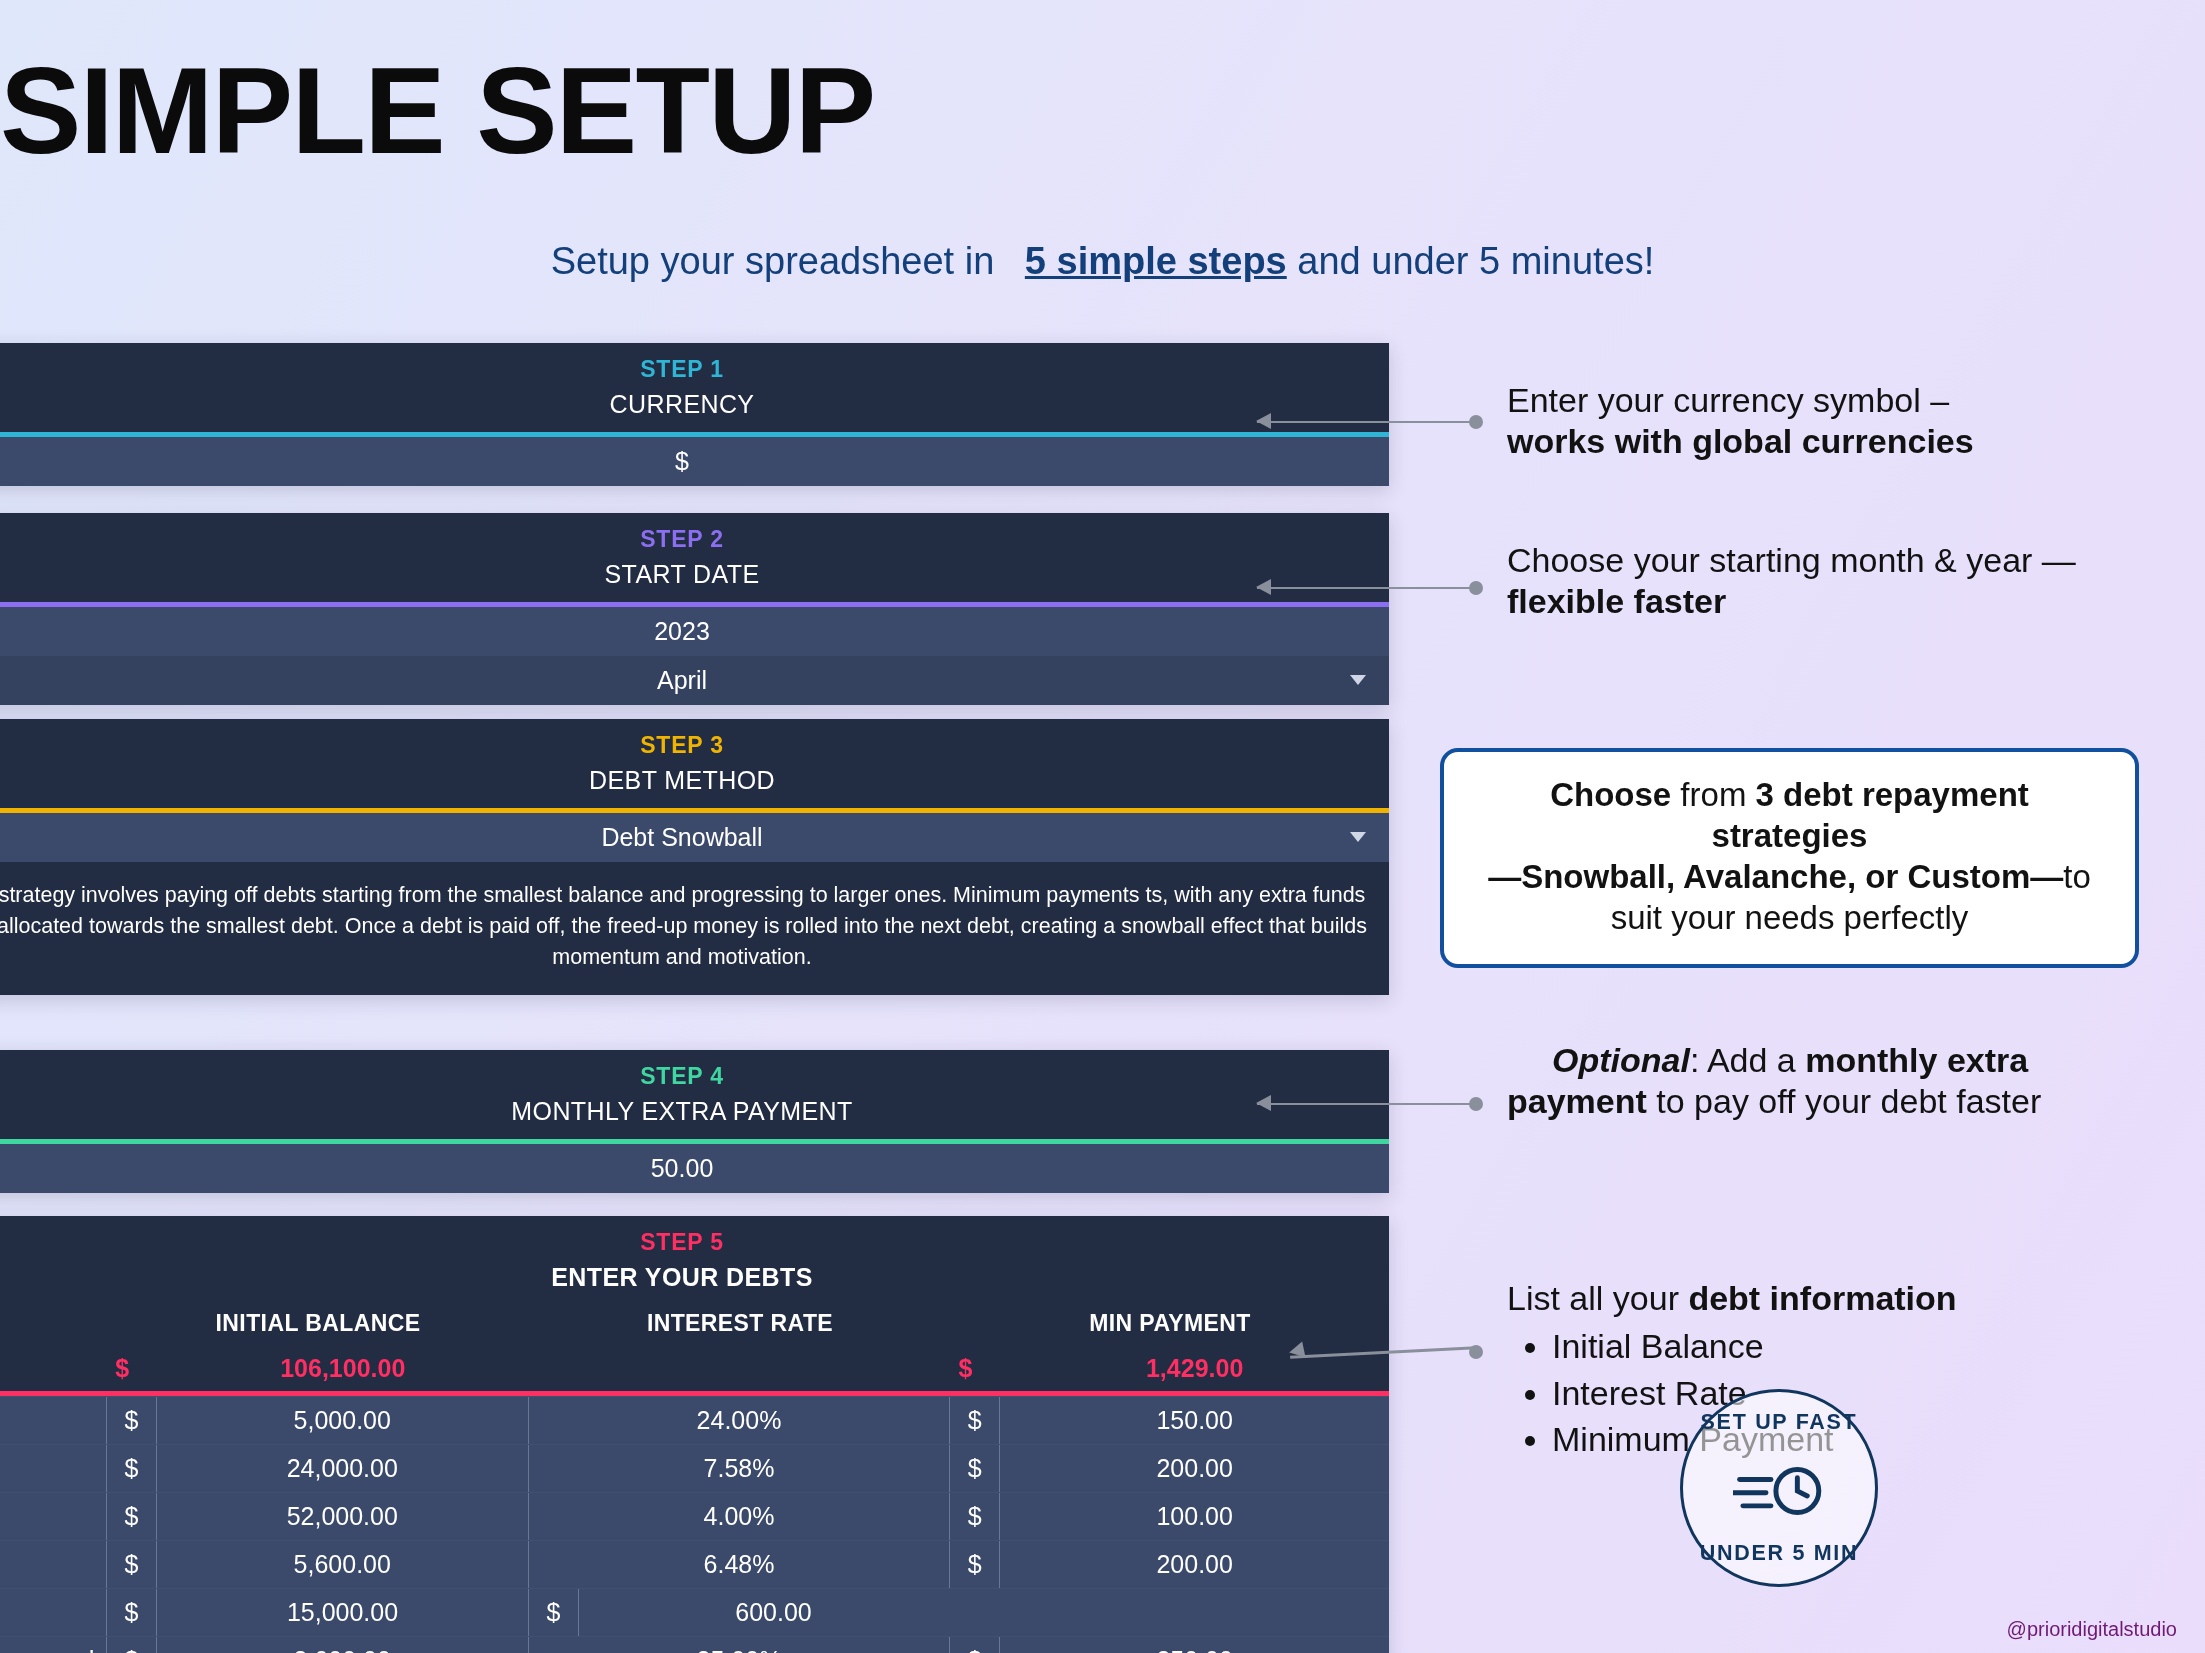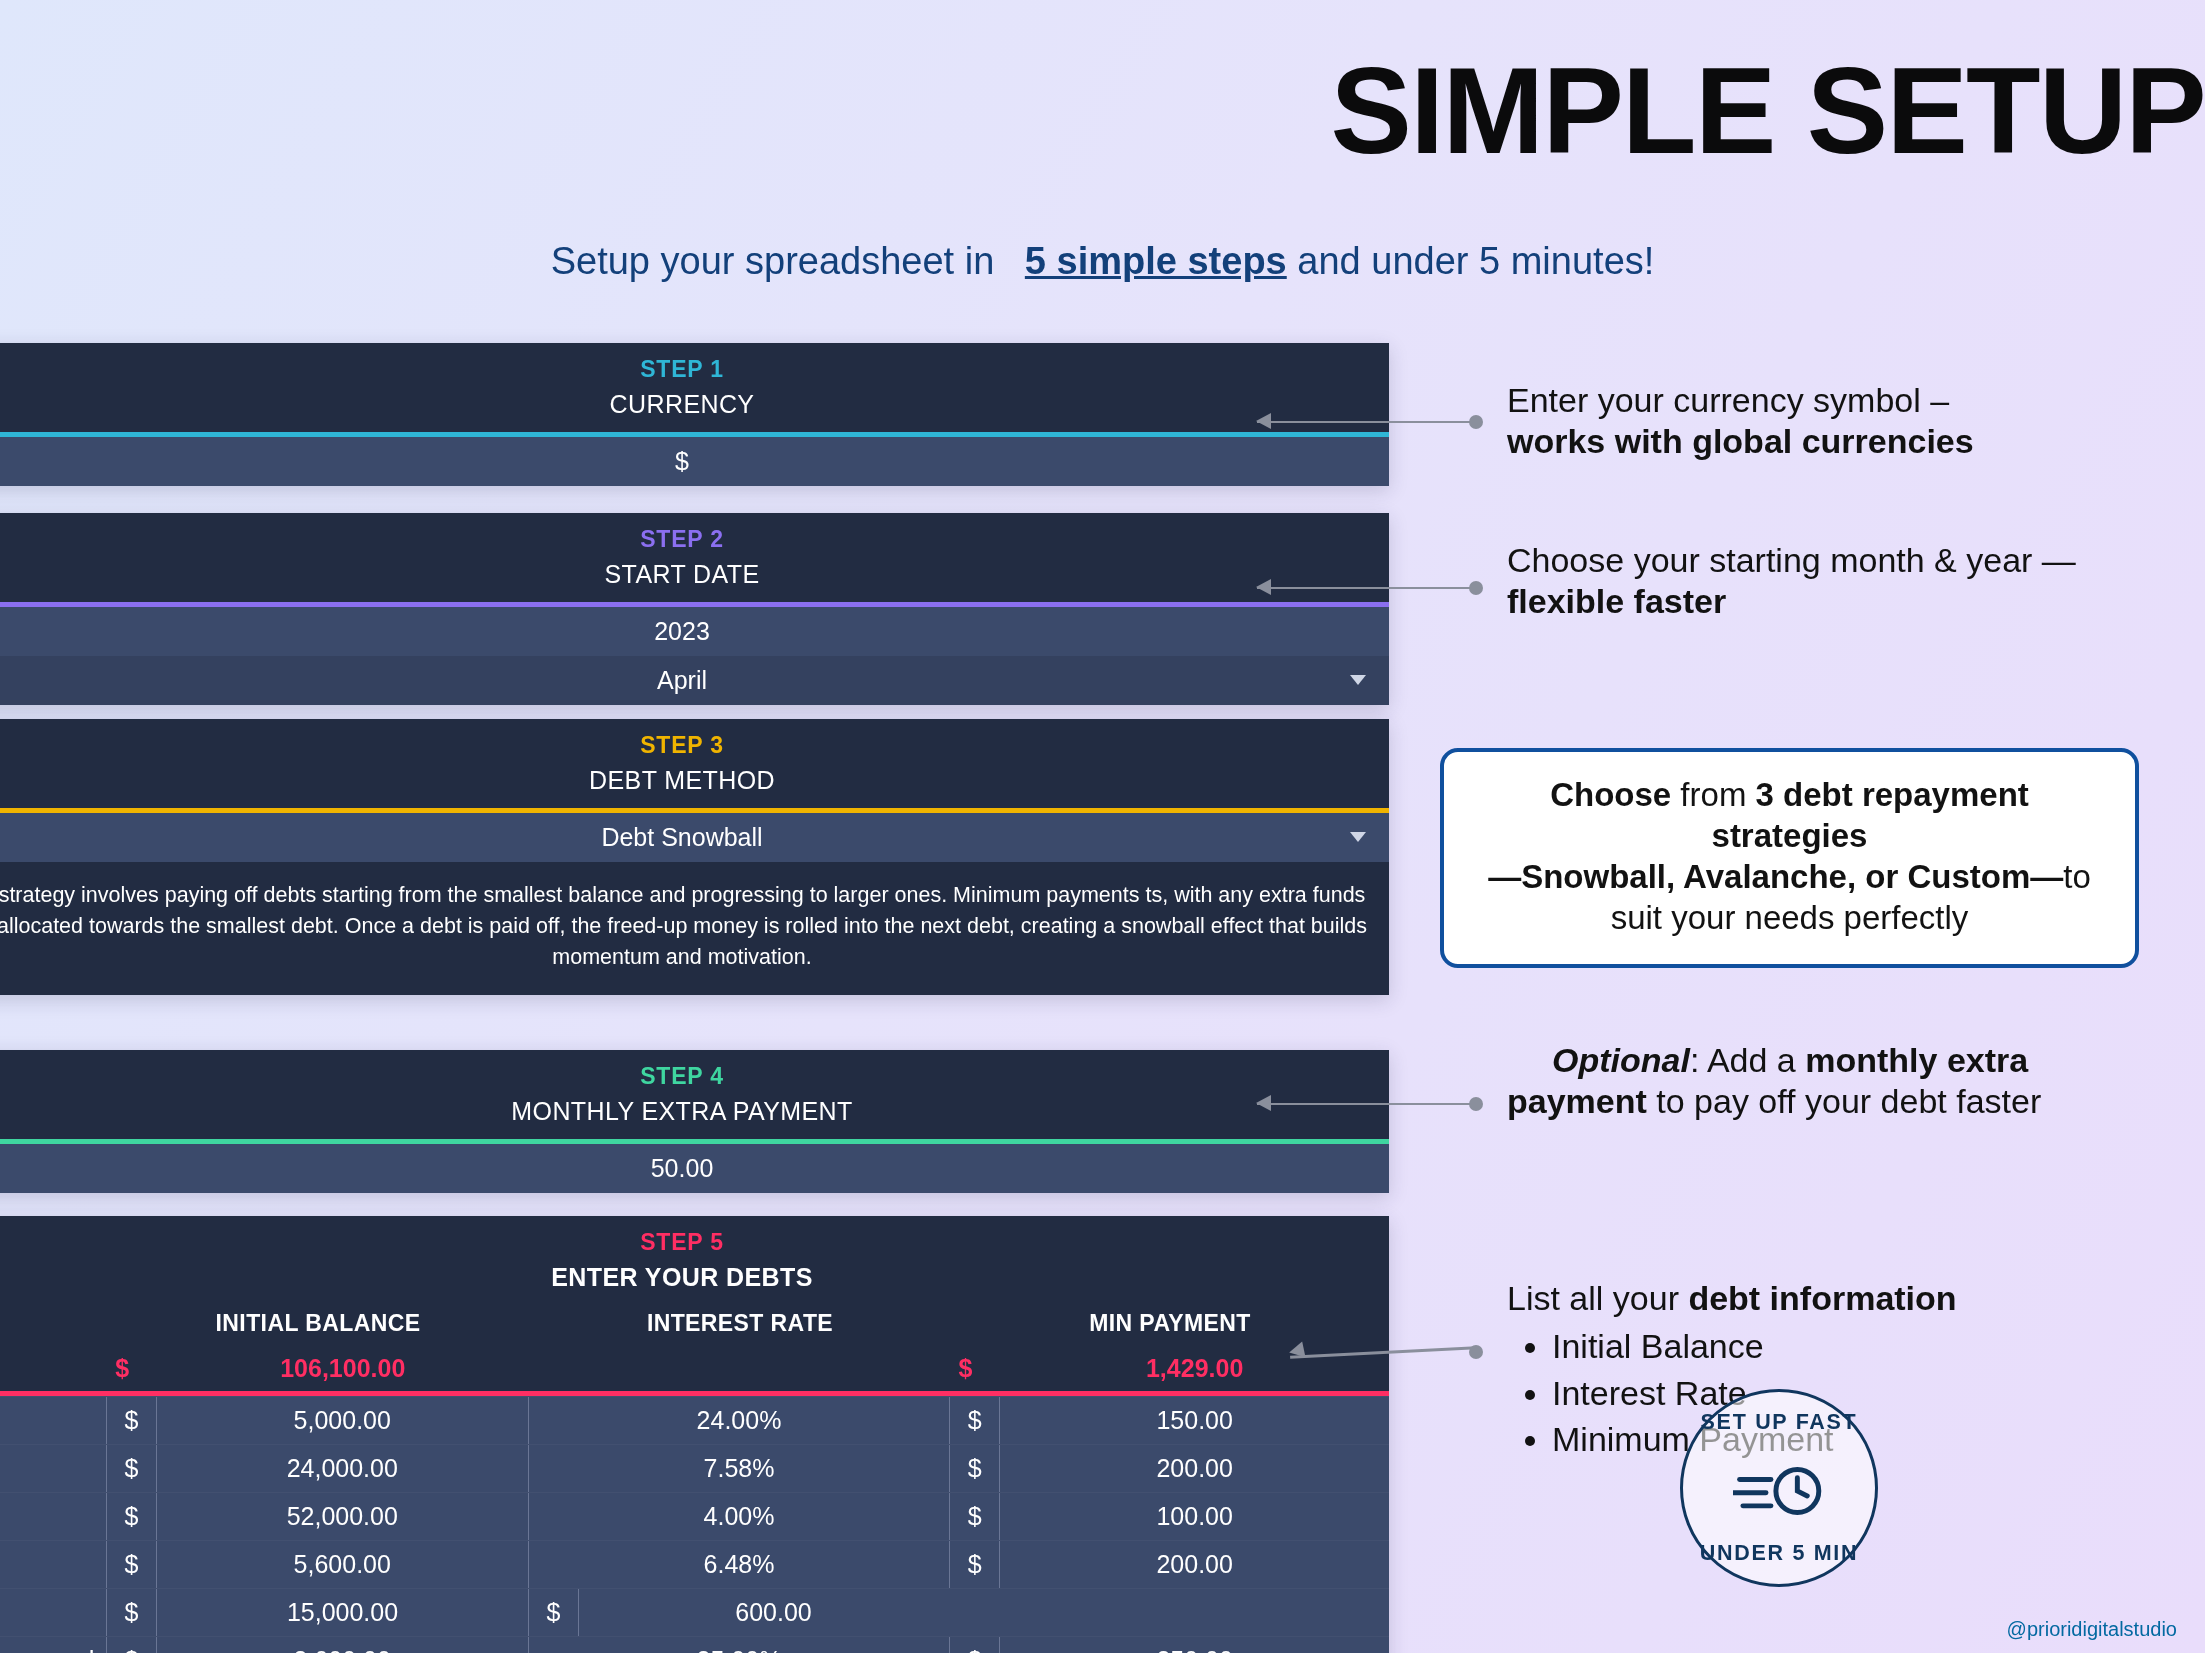--- a/index.html
+++ b/index.html
@@ -10,21 +10,21 @@
     position: relative;
     overflow: hidden;
     font-family: "Liberation Sans", sans-serif;
     background: linear-gradient(120deg, #dfe7fb 0%, #e6e3fb 45%, #e9ddfb 100%);
   }
 
   
   .title {
     position:absolute;
     top: 50px; left:0; right:0;
-    text-align:right;
+    text-align:left;
     font-size: 122px;
     font-weight: 800;
     letter-spacing: -1.7px;
     color:#0b0b0c;
     line-height:1;
   }
   .subtitle {
     position:absolute;
     top: 240px; left:0; right:0;
     text-align:center;
@@ -195,21 +195,21 @@
     font-size: 21.5px; font-weight:800; letter-spacing: 1.7px;
   }
   .stamp .top-t { top: 18px; }
   .stamp .bot-t { bottom: 18px; }
   .stamp svg { position:absolute; left: 50px; top: 66px; }
 
   .handle {
     position:absolute;
     right: 28px; bottom: 13.2px;
     font-size: 20px;
-    color:#0369a1;
+    color:#701a75;
   }
 </style>
 </head>
 <body>
 
 <div class="title">SIMPLE SETUP</div>
 <div class="subtitle">
   <span>Setup your spreadsheet in </span><b>5 simple steps</b><span> and under 5 minutes!</span>
 </div>
 

